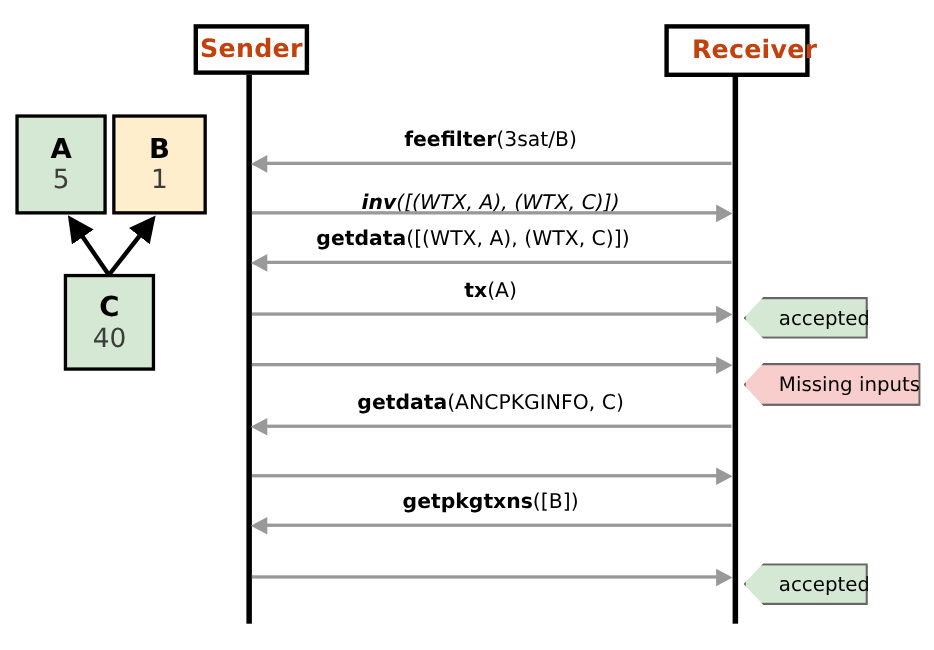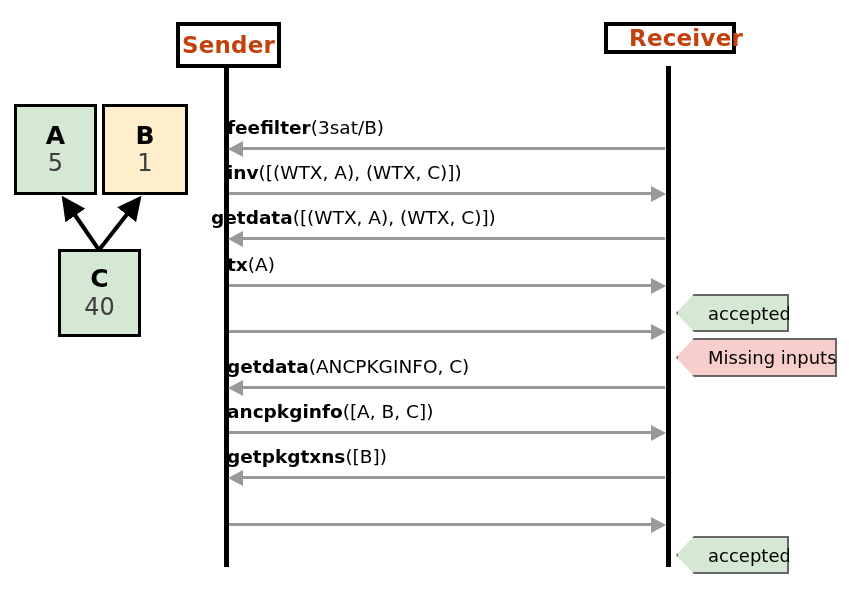--- a/index.html
+++ b/index.html
@@ -76,56 +76,55 @@
     width: 0;
     height: 0;
     border-top: 8px solid transparent;
     border-bottom: 8px solid transparent;
   }
   .msg-head.right { border-left: 15px solid #999999; }
   .msg-head.left  { border-right: 15px solid #999999; }
 
   .msg-label {
     position: absolute;
-    text-align: left;
+    text-align: center;
     font-size: 18.5px;
     color: #000000;
     white-space: nowrap;
   }
   .msg-label b { font-weight: bold; }
 
   
   .badge {
     position: absolute;
     box-sizing: border-box;
     display: flex;
     align-items: center;
     padding-left: 30px;
     font-size: 18px;
     color: #000000;
     white-space: nowrap;
     border: 2px solid #666666;
     clip-path: polygon(18px 0, 100% 0, 100% 100%, 18px 100%, 0 50%);
-    margin-top: 24px;
   }
   .badge-green { background: #d5e8d4; }
   .badge-red   { background: #f8cecc; }
 </style>
 </head>
 <body>
 
 <div id="canvas">
 
   <div class="lifeline" style="left:224px; top:66px; height:501px;"></div>
   <div class="participant-box" style="left:176px; top:22px; width:105px; height:46px;">
     <span>Sender</span>
   </div>
 
   <div class="lifeline" style="left:666px; top:66px; height:501px;"></div>
-  <div class="participant-box" style="left:604px; top:22px; width:132px; height:32px;padding-left:32px;">
+  <div class="participant-box" style="left:604px; top:22px; width:132px; height:48px;padding-left:32px;">
     <span>Receiver</span>
   </div>
 
   <div class="tx-box tx-green" style="left:14px; top:104px; width:83px; height:91px;">
     <span class="tx-id">A</span>
     <span class="tx-fee">5</span>
   </div>
 
   <div class="tx-box tx-orange" style="left:102px; top:104px; width:86px; height:91px;">
     <span class="tx-id">B</span>
@@ -146,21 +145,21 @@
     <line x1="99" y1="60" x2="64" y2="9" stroke="#000000" stroke-width="4" marker-end="url(#depHead)"></line>
     <line x1="99" y1="60" x2="139" y2="9" stroke="#000000" stroke-width="4" marker-end="url(#depHead)"></line>
   </svg>
 
   <div class="msg-label" style="left:227px; top:117px; width:438px;">
     <b>feefilter</b><span>(3sat/B)</span>
   </div>
   <div class="msg" style="left:232px; top:147px; width:433px;"></div>
   <div class="msg-head left" style="left:228px; top:140.5px;"></div>
 
-  <div class="msg-label" style="left:227px; top:162px; width:438px;">
+  <div class="msg-label" style="left:227px; top:174px; width:438px;font-style:italic;">
     <b>inv</b><span>([(WTX, A), (WTX, C)])</span>
   </div>
   <div class="msg" style="left:229px; top:192px; width:433px;"></div>
   <div class="msg-head right" style="left:651px; top:185.5px;"></div>
 
   <div class="msg-label" style="left:211px; top:207px; width:438px;">
     <b>getdata</b><span>([(WTX, A), (WTX, C)])</span>
   </div>
   <div class="msg" style="left:232px; top:237px; width:433px;"></div>
   <div class="msg-head left" style="left:228px; top:230.5px;"></div>
@@ -171,33 +170,30 @@
   <div class="msg" style="left:229px; top:284px; width:433px;"></div>
   <div class="msg-head right" style="left:651px; top:277.5px;"></div>
 
   <div class="badge badge-green" style="left:676px; top:270px; width:113px; height:38px;">
     <span>accepted</span>
   </div>
 
   <div class="msg" style="left:229px; top:330px; width:433px;"></div>
   <div class="msg-head right" style="left:651px; top:323.5px;"></div>
 
-  <div class="badge badge-red" style="left:676px; top:314px; width:161px; height:39px;">
+  <div class="badge badge-red" style="left:676px; top:330px; width:161px; height:39px;">
     <span>Missing inputs</span>
   </div>
 
   <div class="msg-label" style="left:227px; top:356px; width:438px;">
     <b>getdata</b><span>(ANCPKGINFO, C)</span>
   </div>
   <div class="msg" style="left:232px; top:386px; width:433px;"></div>
   <div class="msg-head left" style="left:228px; top:379.5px;"></div>
 
-  <div class="msg-label" style="left:227px; top:401px; width:438px;">
-    <b>ancpkginfo</b><span>([A, B, C])</span>
-  </div>
   <div class="msg" style="left:229px; top:431px; width:433px;"></div>
   <div class="msg-head right" style="left:651px; top:424.5px;"></div>
 
   <div class="msg-label" style="left:227px; top:446px; width:438px;">
     <b>getpkgtxns</b><span>([B])</span>
   </div>
   <div class="msg" style="left:232px; top:476px; width:433px;"></div>
   <div class="msg-head left" style="left:228px; top:469.5px;"></div>
 
   <div class="msg" style="left:229px; top:523px; width:433px;"></div>

